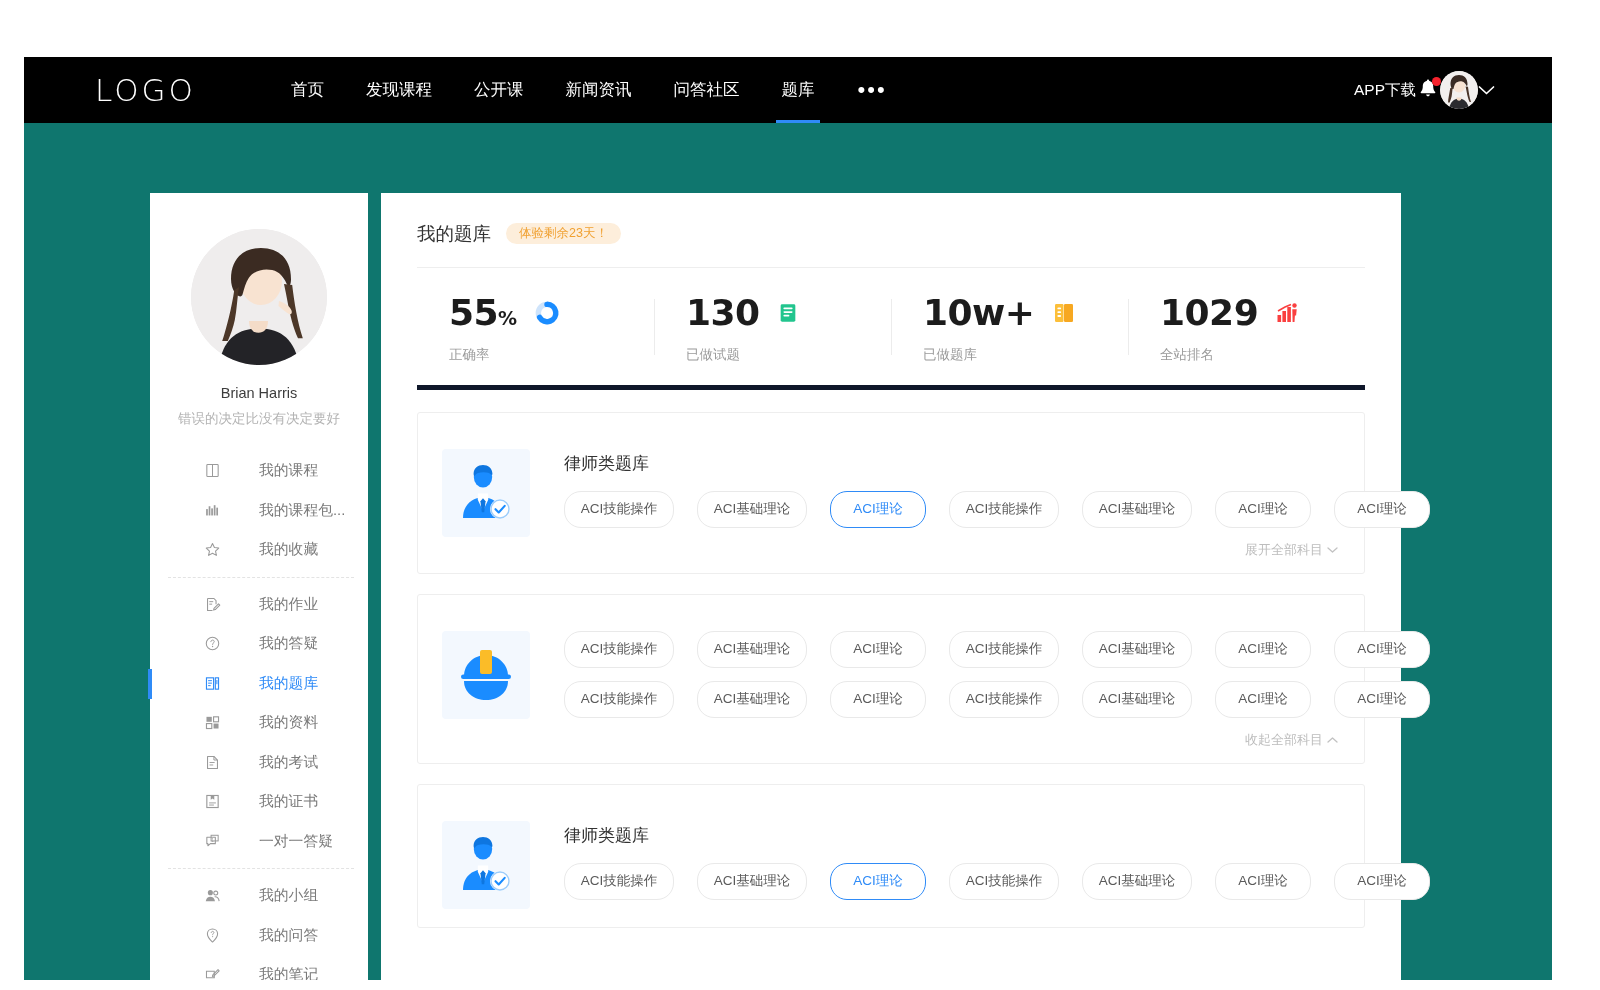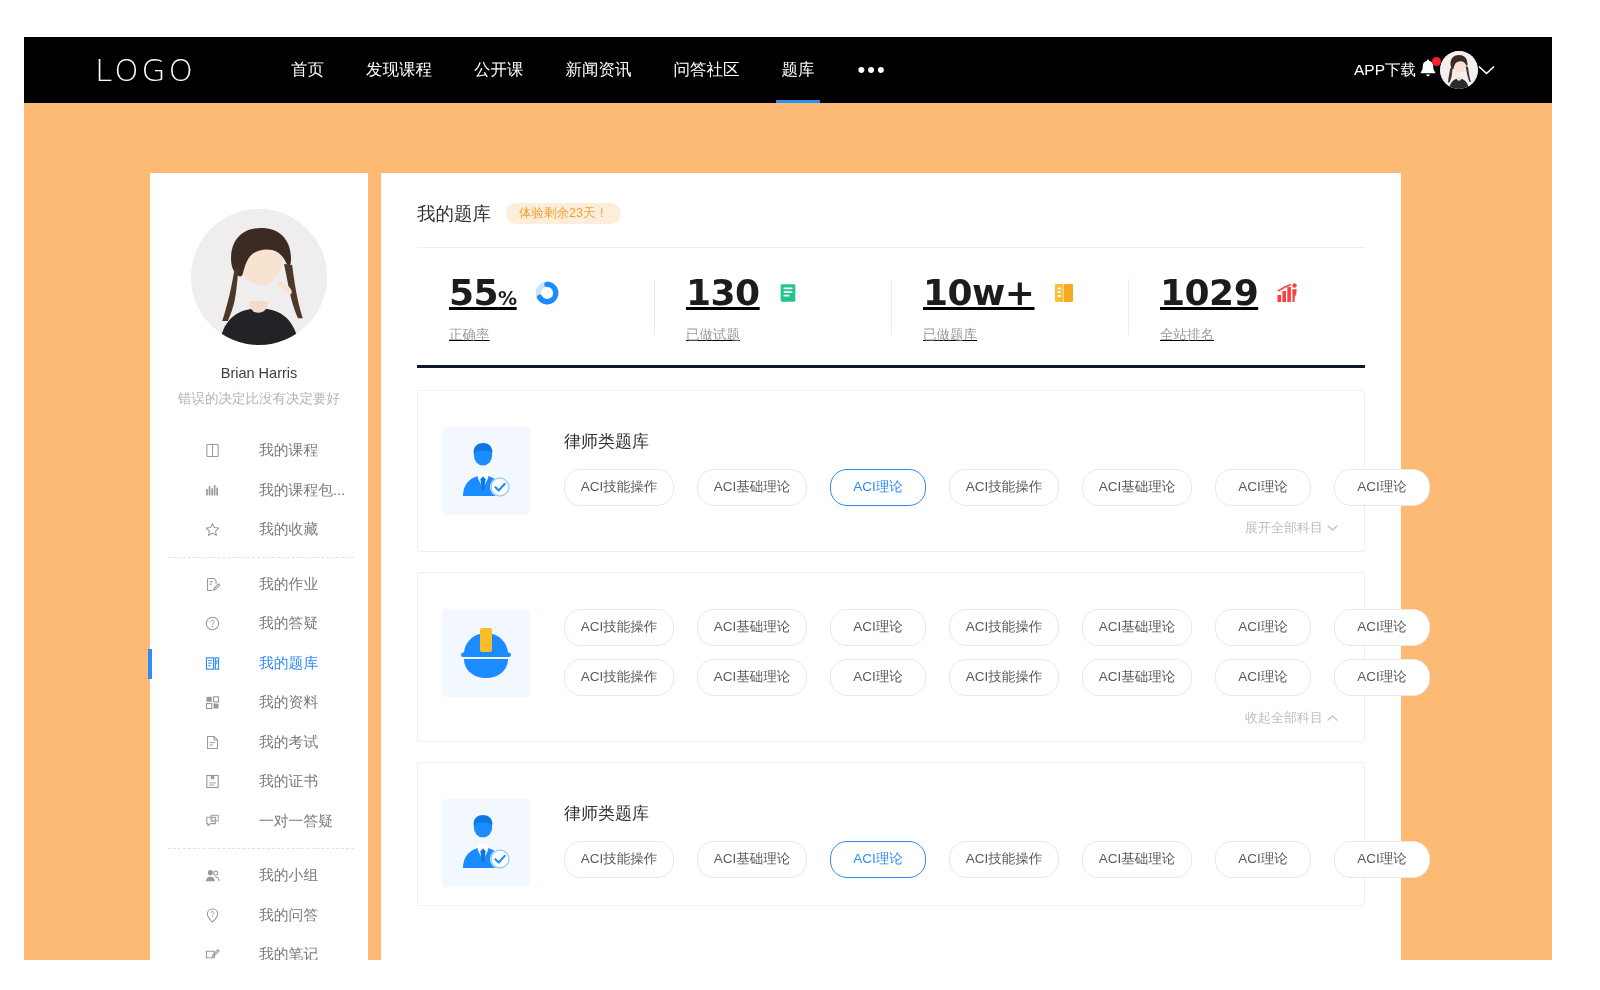--- a/index.html
+++ b/index.html
@@ -4,23 +4,23 @@
 <style>
   * { box-sizing: border-box; margin: 0; padding: 0; }
   html, body {
     width: 1600px; height: 990px;
     background: #ffffff;
     font-family: "Liberation Sans", "DejaVu Sans", sans-serif;
     overflow: hidden;
   }
   .page {
     position: absolute;
-    left: 24px; top: 37px;
+    left: 24px; top: 57px;
     width: 1528px; height: 923px;
-    background: #fdba74;
+    background: #0f766e;
     overflow: hidden;
   }
 
   
   .topbar {
     position: relative;
     height: 66px;
     background: #000000;
     display: flex;
     align-items: center;
@@ -181,22 +181,21 @@
     font-size: 12.5px;
     border-radius: 11px;
     padding: 4px 13px 5px;
     line-height: 1;
   }
 
   
   .stats {
     display: flex;
     padding: 27px 0 21px 0;
-    border-bottom: 3px solid #0f172a;
-    text-decoration: underline;
+    border-bottom: 5px solid #0f172a;
   }
   .stat {
     flex: 1;
     position: relative;
     padding-left: 32px;
   }
   .stat + .stat::before {
     content: "";
     position: absolute; left: 0; top: 4px;
     width: 1px; height: 56px;

